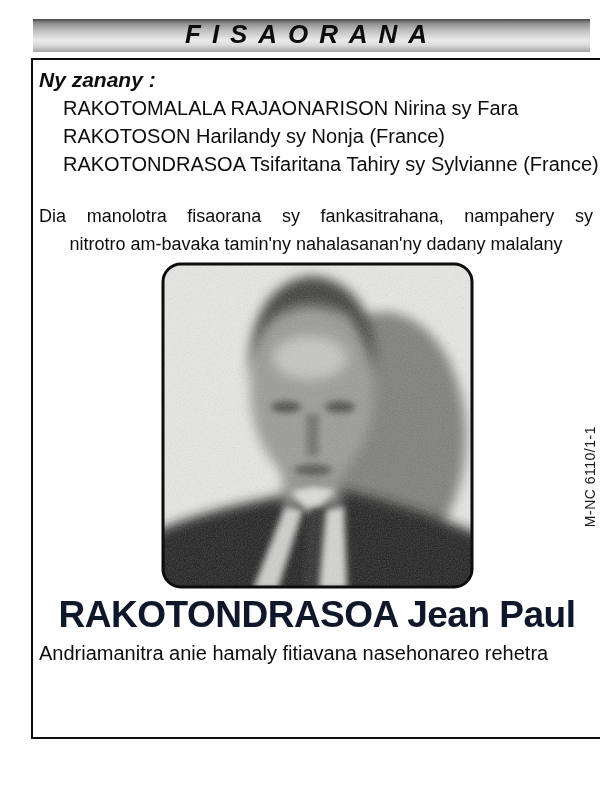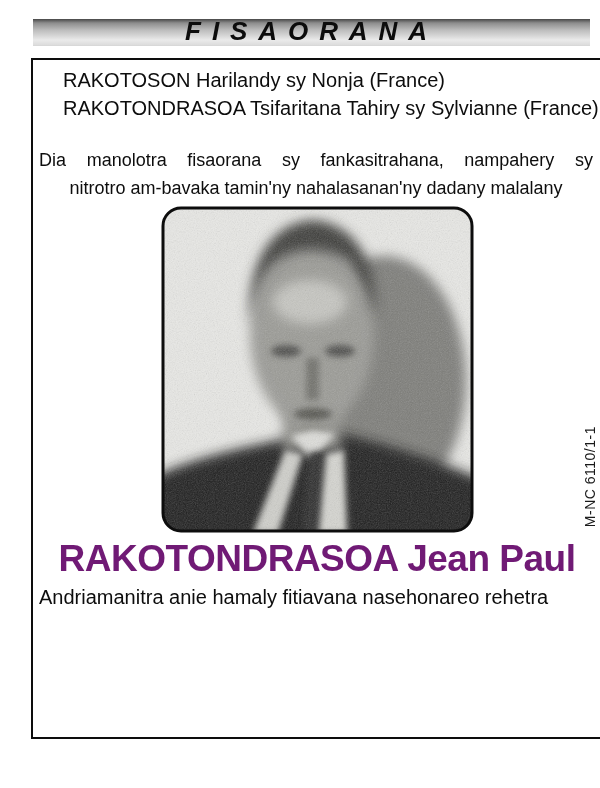--- a/index.html
+++ b/index.html
@@ -3,21 +3,21 @@
 <meta charset="utf-8">
 <style>
   html,body{margin:0;padding:0;background:#ffffff;}
   .page{
     position:relative;width:600px;height:788px;background:#ffffff;
     font-family:"Liberation Sans","DejaVu Sans",sans-serif;color:#0d0d0d;
     overflow:hidden;
   }
   
   .header-bar{
-    position:absolute;left:33px;top:19px;width:557px;height:27px;
+    position:absolute;left:33px;top:19px;width:557px;height:33px;
     background:linear-gradient(180deg,#474747 0px,#8d8d8d 4px,#bcbcbc 11px,
                #eaeaea 21px,#dcdcdc 26px,#a6a6a6 33px,#6f6f6f 39px);
     display:flex;align-items:center;justify-content:center;
   }
   .header-title{
     font-weight:bold;font-style:italic;font-size:26px;letter-spacing:0.42em;
     color:#0c0c0c;transform:translateY(-1px);white-space:nowrap;
   }
   
   .main-box{
@@ -38,21 +38,21 @@
   .message .line1{display:block;text-align:justify;text-align-last:justify;}
   .message .line2{display:block;text-align:center;}
   
   .photo-wrap{
     margin:4px auto 0 auto;width:313px;height:327px;line-height:0;
   }
   .photo-wrap svg{display:block;}
   
   .deceased-name{
     margin-top:5px;text-align:center;font-weight:bold;font-size:37px;
-    line-height:42px;letter-spacing:-0.5px;white-space:nowrap;color:#701a75;
+    line-height:42px;letter-spacing:-0.5px;white-space:nowrap;color:#0f172a;
   }
   .closing{
     margin-top:3px;font-size:20px;line-height:28px;white-space:nowrap;
   }
   
   .ref-vertical{
     position:absolute;right:3px;top:366px;
     writing-mode:vertical-rl;transform:rotate(180deg);
     font-size:14px;letter-spacing:0.5px;color:#1a1a1a;white-space:nowrap;
   }
@@ -61,21 +61,23 @@
 <body>
 
 <div class="page">
 
   <div class="header-bar">
     <span class="header-title">FISAORANA</span>
   </div>
 
   <div class="main-box">
 
+    <div class="section-label">Ny zanany :</div>
 
+    <div class="name-line">RAKOTOMALALA RAJAONARISON Nirina sy Fara</div>
     <div class="name-line">RAKOTOSON Harilandy sy Nonja (France)</div>
     <div class="name-line">RAKOTONDRASOA Tsifaritana Tahiry sy Sylvianne (France)</div>
 
 
 
     <p class="message">
       <span class="line1">Dia manolotra fisaorana sy fankasitrahana, nampahery sy</span>
       <span class="line2">nitrotro am-bavaka tamin'ny nahalasanan'ny dadany malalany</span>
     </p>
 

